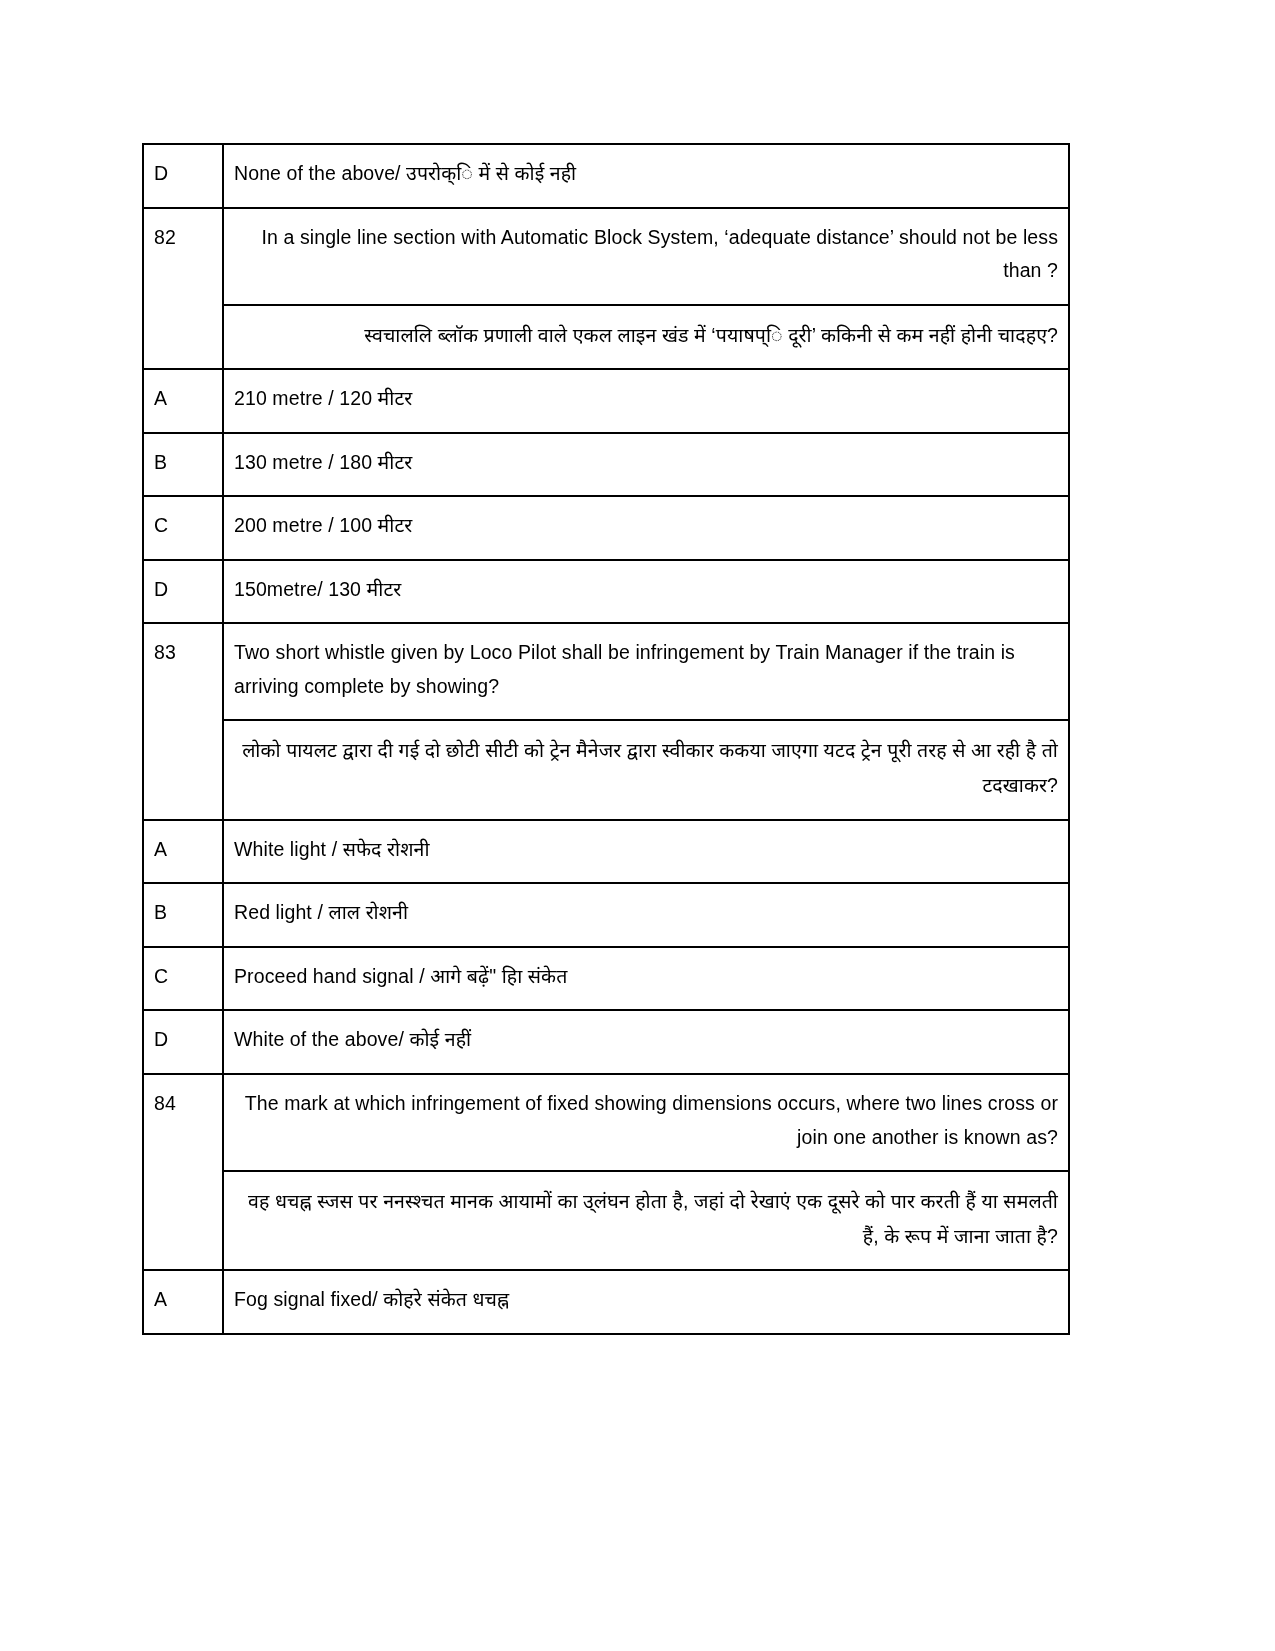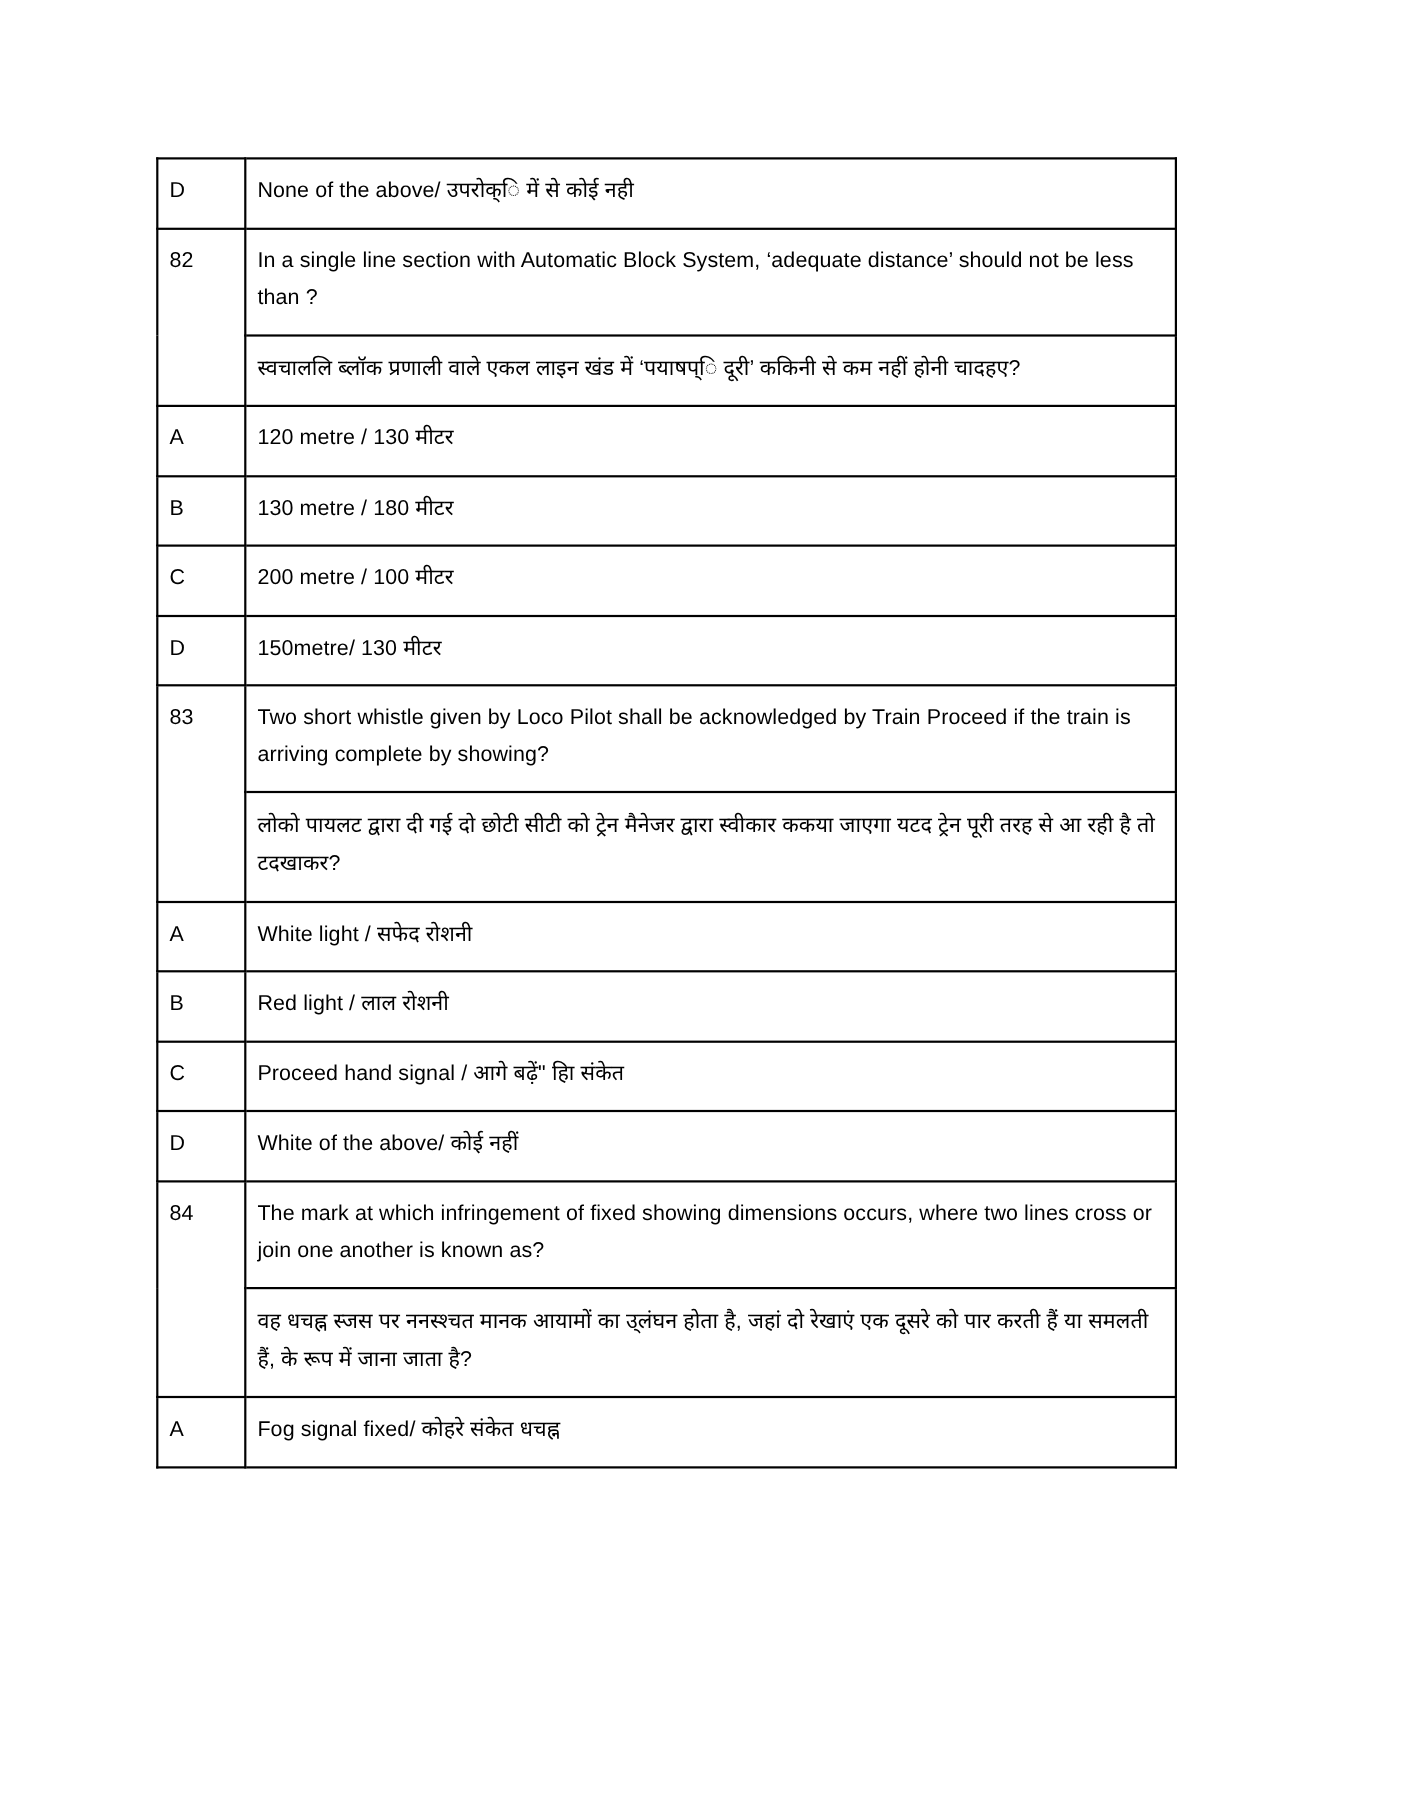--- a/index.html
+++ b/index.html
@@ -47,21 +47,21 @@
     line-height: 1.6;
   }
   td.body {
     padding-left: 16px;
     padding-right: 8px;
     margin-top: 16px;
   }
   td.body.hindi {
     line-height: 1.78;
   }
-  td.tall { padding-bottom: 30px; }
+  td.tall { padding-bottom: 30px; text-align: right; }
   td.tallest { padding-bottom: 34px; }
 </style>
 </head>
 <body>
 
 <div class="page">
   <table class="qtable">
     <colgroup>
       <col class="c-label">
       <col class="c-body">
@@ -76,38 +76,38 @@
       <tr>
         <td class="label tallest" rowspan="2">82</td>
         <td class="body tall">In a single line section with Automatic Block System, ‘adequate distance’ should not be less than ?</td>
       </tr>
       <tr>
         <td class="body hindi tall">स्वचाललि ब्लॉक प्रणाली वाले एकल लाइन खंड में ‘पयाषप्ि दूरी’ ककिनी से कम नहीं होनी चादहए?</td>
       </tr>
 
       <tr>
         <td class="label">A</td>
-        <td class="body">120 metre / 130 मीटर</td>
+        <td class="body">210 metre / 120 मीटर</td>
       </tr>
       <tr>
         <td class="label">B</td>
         <td class="body">130 metre / 180 मीटर</td>
       </tr>
       <tr>
         <td class="label">C</td>
         <td class="body">200 metre / 100 मीटर</td>
       </tr>
       <tr>
         <td class="label">D</td>
         <td class="body">150metre/ 130 मीटर</td>
       </tr>
 
       <tr>
         <td class="label tallest" rowspan="2">83</td>
-        <td class="body">Two short whistle given by Loco Pilot shall be acknowledged by Train Proceed if the train is arriving complete by showing?</td>
+        <td class="body">Two short whistle given by Loco Pilot shall be infringement by Train Manager if the train is arriving complete by showing?</td>
       </tr>
       <tr>
         <td class="body hindi tall">लोको पायलट द्वारा दी गई दो छोटी सीटी को ट्रेन मैनेजर द्वारा स्वीकार ककया जाएगा यटद ट्रेन पूरी तरह से आ रही है तो टदखाकर?</td>
       </tr>
 
       <tr>
         <td class="label">A</td>
         <td class="body">White light / सफेद रोशनी</td>
       </tr>
       <tr>

